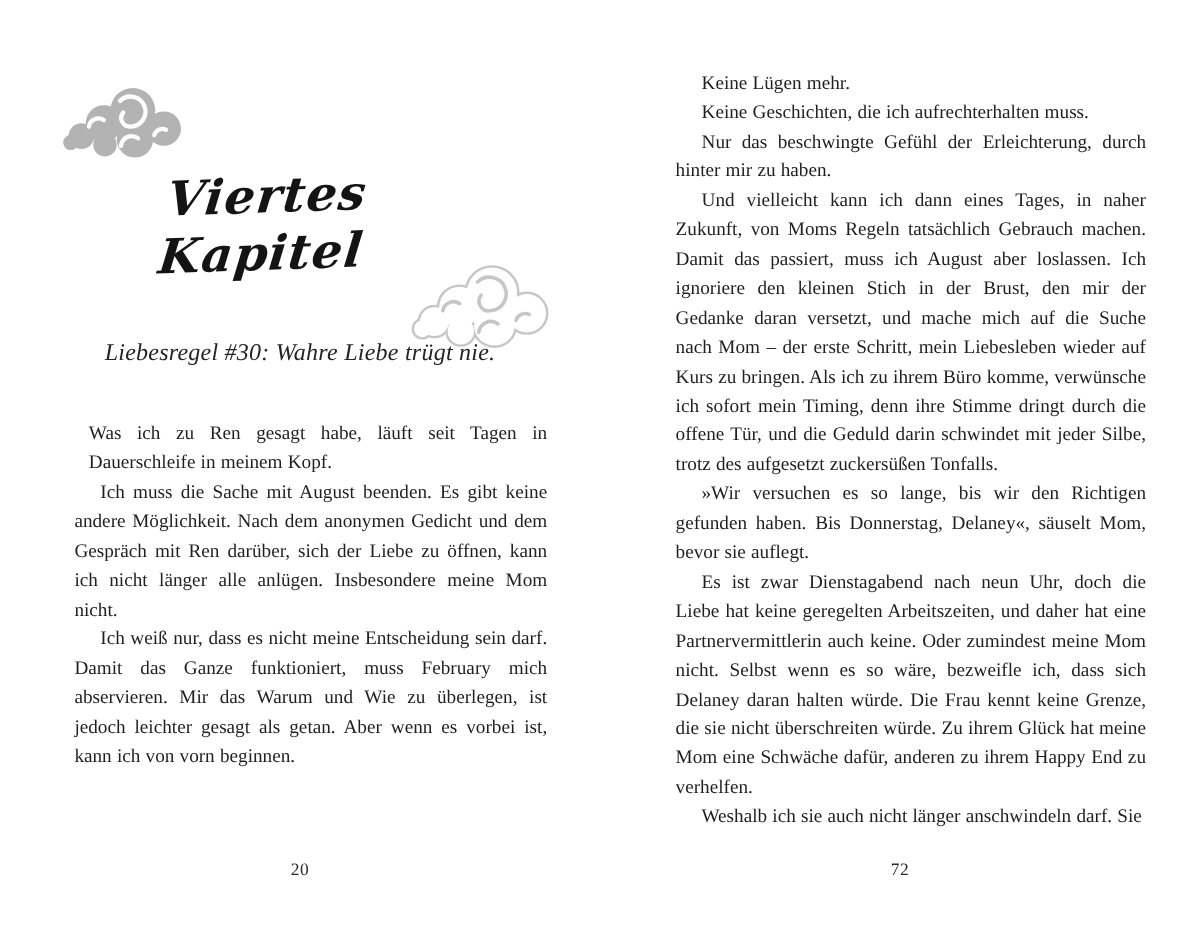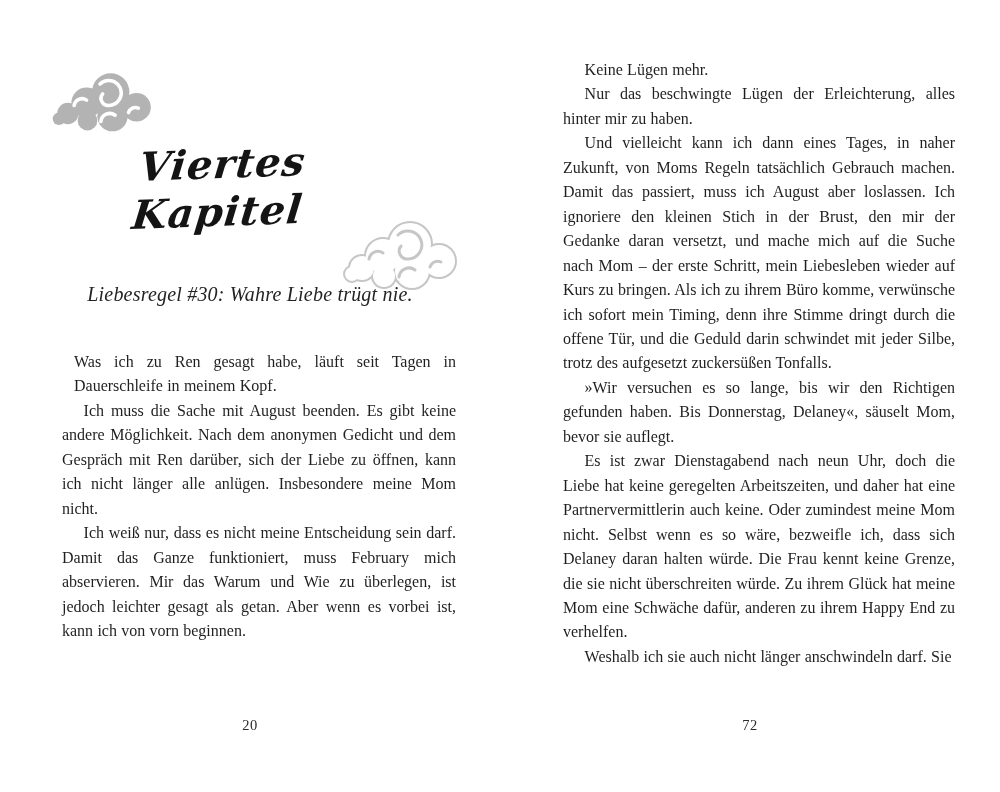--- a/index.html
+++ b/index.html
@@ -106,21 +106,22 @@
       <div class="para">Ich muss die Sache mit August beenden. Es gibt keine andere Möglichkeit. Nach dem anonymen Gedicht und dem Gespräch mit Ren darüber, sich der Liebe zu öffnen, kann ich nicht länger alle anlügen. Insbesondere meine Mom nicht.</div>
       <div class="para">Ich weiß nur, dass es nicht meine Entscheidung sein darf. Damit das Ganze funktioniert, muss February mich abservieren. Mir das Warum und Wie zu überlegen, ist jedoch leichter gesagt als getan. Aber wenn es vorbei ist, kann ich von vorn beginnen.</div>
     </div>
 
   <div class="page-number">20</div>
 </div>
 
 <div class="page right">
   <div class="body-text right-text" id="right-text">
       <div class="para">Keine Lügen mehr.</div>
-      <div class="para">Nur das beschwingte Lügen der Erleichterung, alles hinter mir zu haben.</div>
+      <div class="para">Keine Geschichten, die ich aufrechterhalten muss.</div>
+      <div class="para">Nur das beschwingte Gefühl der Erleichterung, durch hinter mir zu haben.</div>
       <div class="para">Und vielleicht kann ich dann eines Tages, in naher Zukunft, von Moms Regeln tatsächlich Gebrauch machen. Damit das passiert, muss ich August aber loslassen. Ich ignoriere den kleinen Stich in der Brust, den mir der Gedanke daran versetzt, und mache mich auf die Suche nach Mom – der erste Schritt, mein Liebesleben wieder auf Kurs zu bringen. Als ich zu ihrem Büro komme, verwünsche ich sofort mein Timing, denn ihre Stimme dringt durch die offene Tür, und die Geduld darin schwindet mit jeder Silbe, trotz des aufgesetzt zuckersüßen Tonfalls.</div>
       <div class="para">»Wir versuchen es so lange, bis wir den Richtigen gefunden haben. Bis Donnerstag, Delaney«, säuselt Mom, bevor sie auflegt.</div>
       <div class="para">Es ist zwar Dienstagabend nach neun Uhr, doch die Liebe hat keine geregelten Arbeitszeiten, und daher hat eine Partnervermittlerin auch keine. Oder zumindest meine Mom nicht. Selbst wenn es so wäre, bezweifle ich, dass sich Delaney daran halten würde. Die Frau kennt keine Grenze, die sie nicht überschreiten würde. Zu ihrem Glück hat meine Mom eine Schwäche dafür, anderen zu ihrem Happy End zu verhelfen.</div>
       <div class="para">Weshalb ich sie auch nicht länger anschwindeln darf. Sie</div>
     </div>
 
   <div class="page-number">72</div>
 </div>
 
 </body></html>

